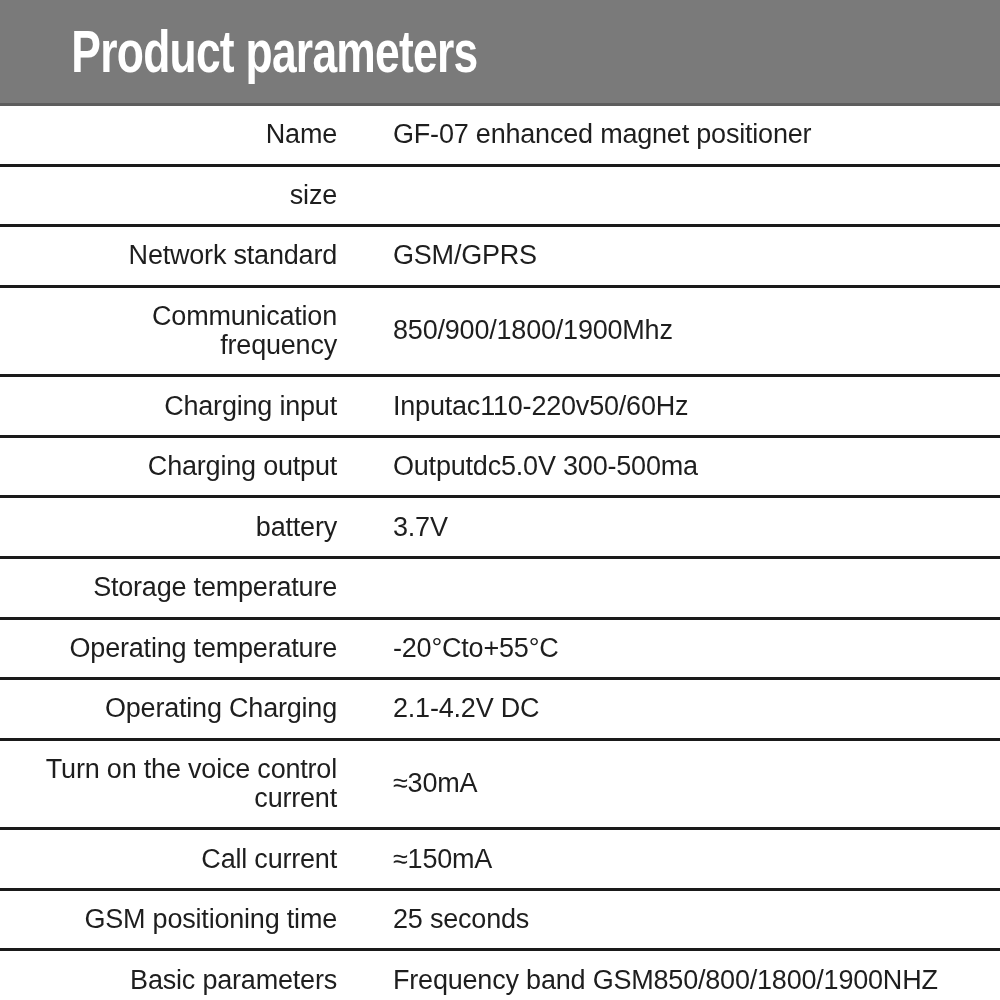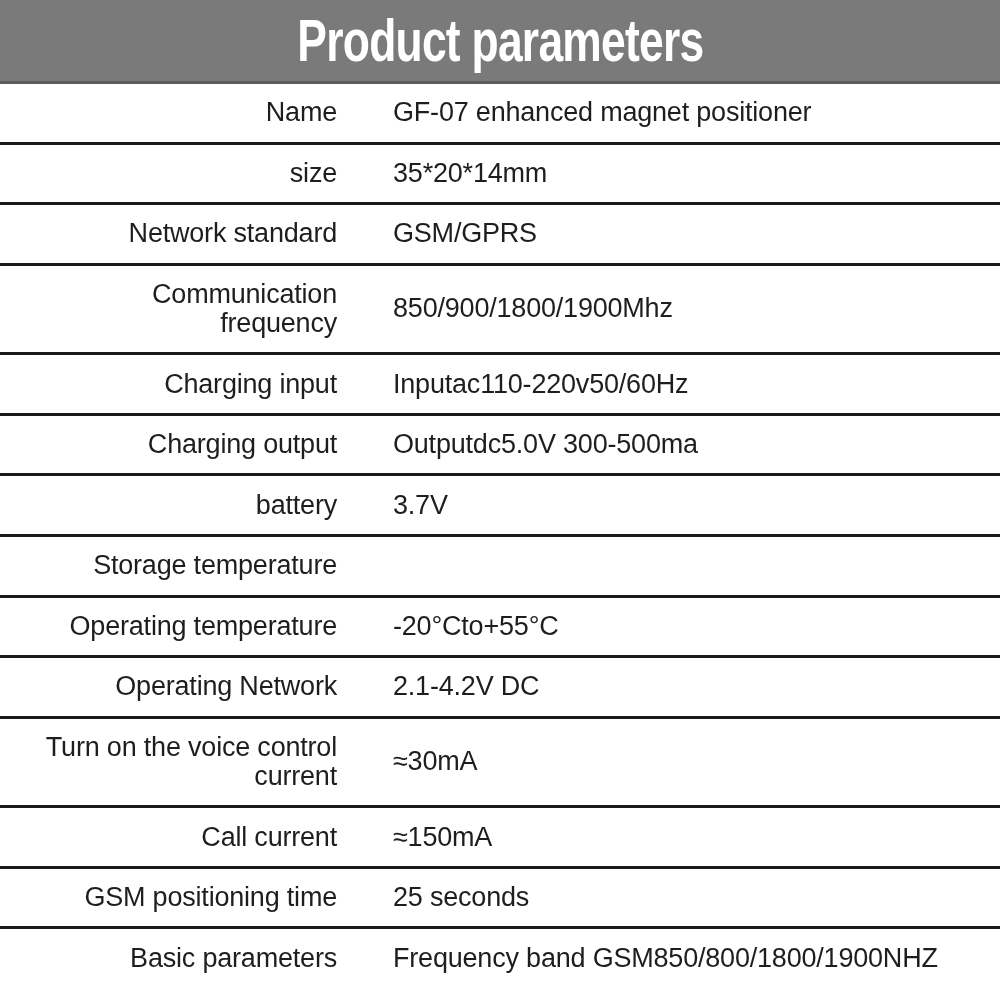--- a/index.html
+++ b/index.html
@@ -12,26 +12,25 @@
   }
   *{margin:0;padding:0;box-sizing:border-box;}
   html,body{width:1000px;height:1000px;}
   body{
     background:var(--page-bg);
     font-family:"Liberation Sans", sans-serif;
     color:var(--text-color);
     overflow:hidden;
   }
   .header{
-    height:84px;
+    height:106px;
     background:var(--header-bg);
     border-bottom:3px solid var(--header-border);
     display:flex;
     align-items:center;
-    justify-content:center;
   }
   .title{
     color:var(--title-color);
     font-size:60px;
     font-weight:bold;
     letter-spacing:-1px;
     white-space:nowrap;
     transform:scaleX(0.74);
     transform-origin:center center;
   }
@@ -72,21 +71,20 @@
   <div class="title">Product parameters</div>
 </div>
 
 <div class="table">
     <div class="row">
       <div class="cell label">Name</div>
       <div class="cell value">GF-07 enhanced magnet positioner</div>
     </div>
     <div class="row">
       <div class="cell label">size</div>
-      <div class="cell value">35*20*14mm</div>
     </div>
     <div class="row">
       <div class="cell label">Network standard</div>
       <div class="cell value">GSM/GPRS</div>
     </div>
     <div class="row">
       <div class="cell label">Communication frequency</div>
       <div class="cell value">850/900/1800/1900Mhz</div>
     </div>
     <div class="row">
@@ -102,21 +100,21 @@
       <div class="cell value">3.7V</div>
     </div>
     <div class="row">
       <div class="cell label">Storage temperature</div>
     </div>
     <div class="row">
       <div class="cell label">Operating temperature</div>
       <div class="cell value">-20°Cto+55°C</div>
     </div>
     <div class="row">
-      <div class="cell label">Operating Network</div>
+      <div class="cell label">Operating Charging</div>
       <div class="cell value">2.1-4.2V DC</div>
     </div>
     <div class="row">
       <div class="cell label">Turn on the voice control current</div>
       <div class="cell value">≈30mA</div>
     </div>
     <div class="row">
       <div class="cell label">Call current</div>
       <div class="cell value">≈150mA</div>
     </div>

